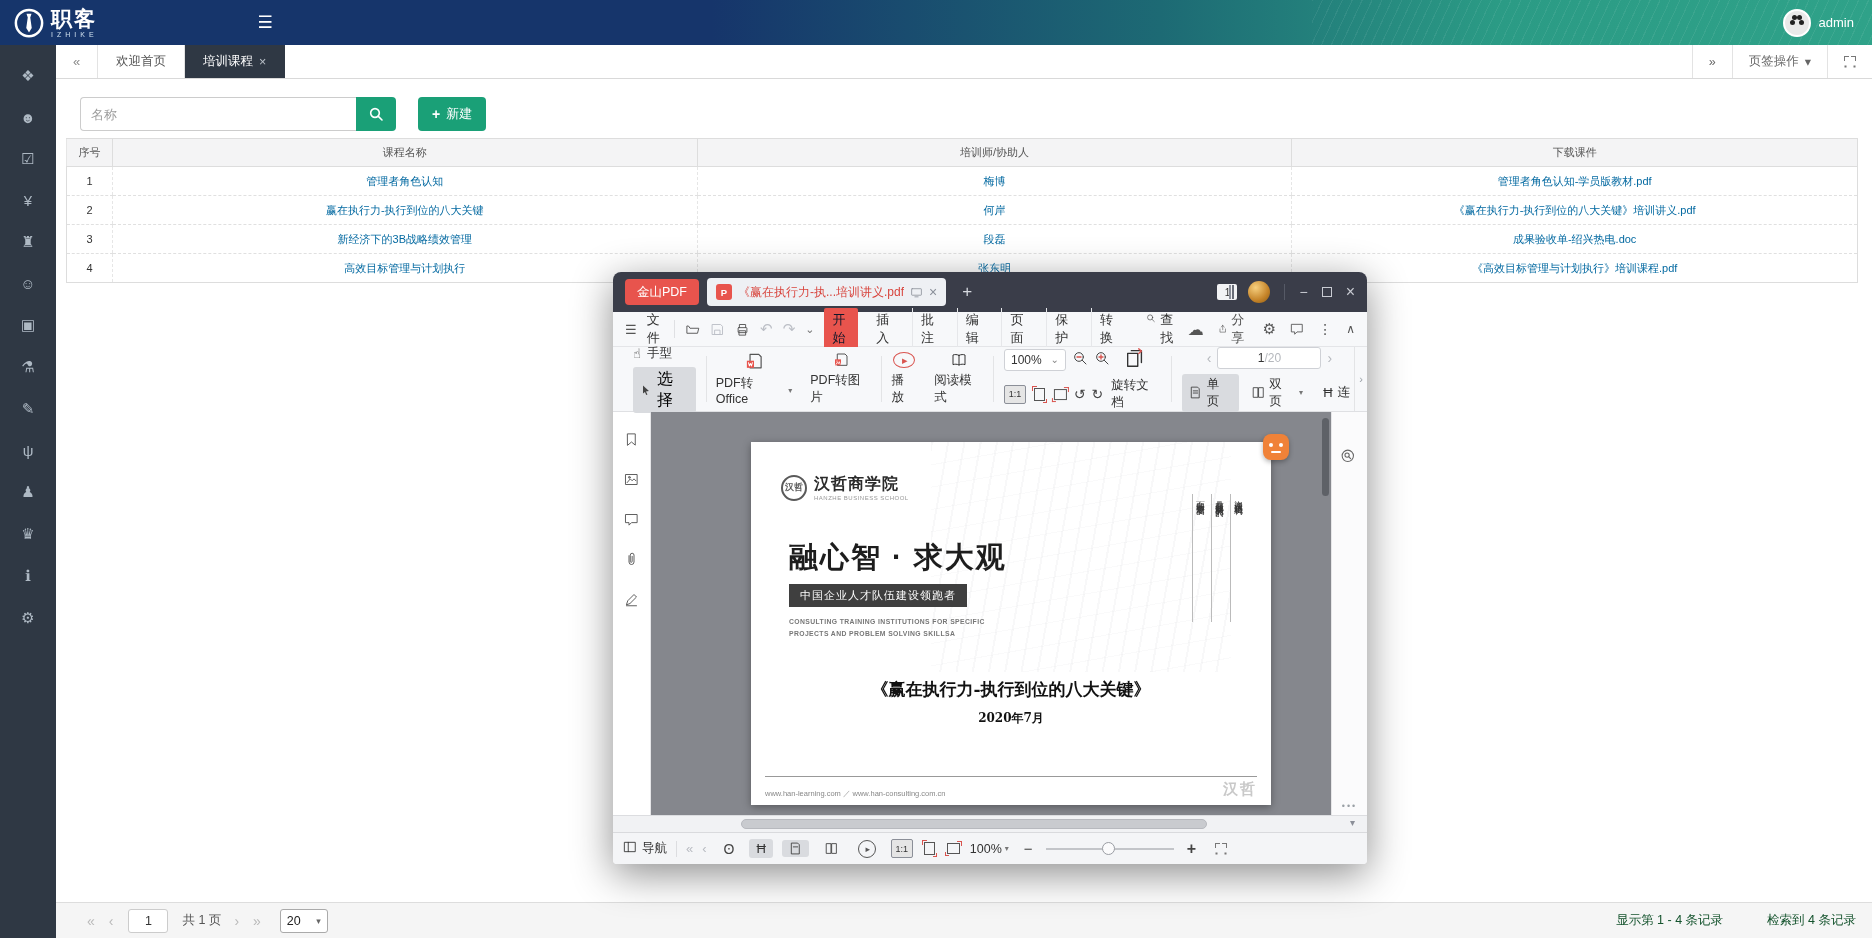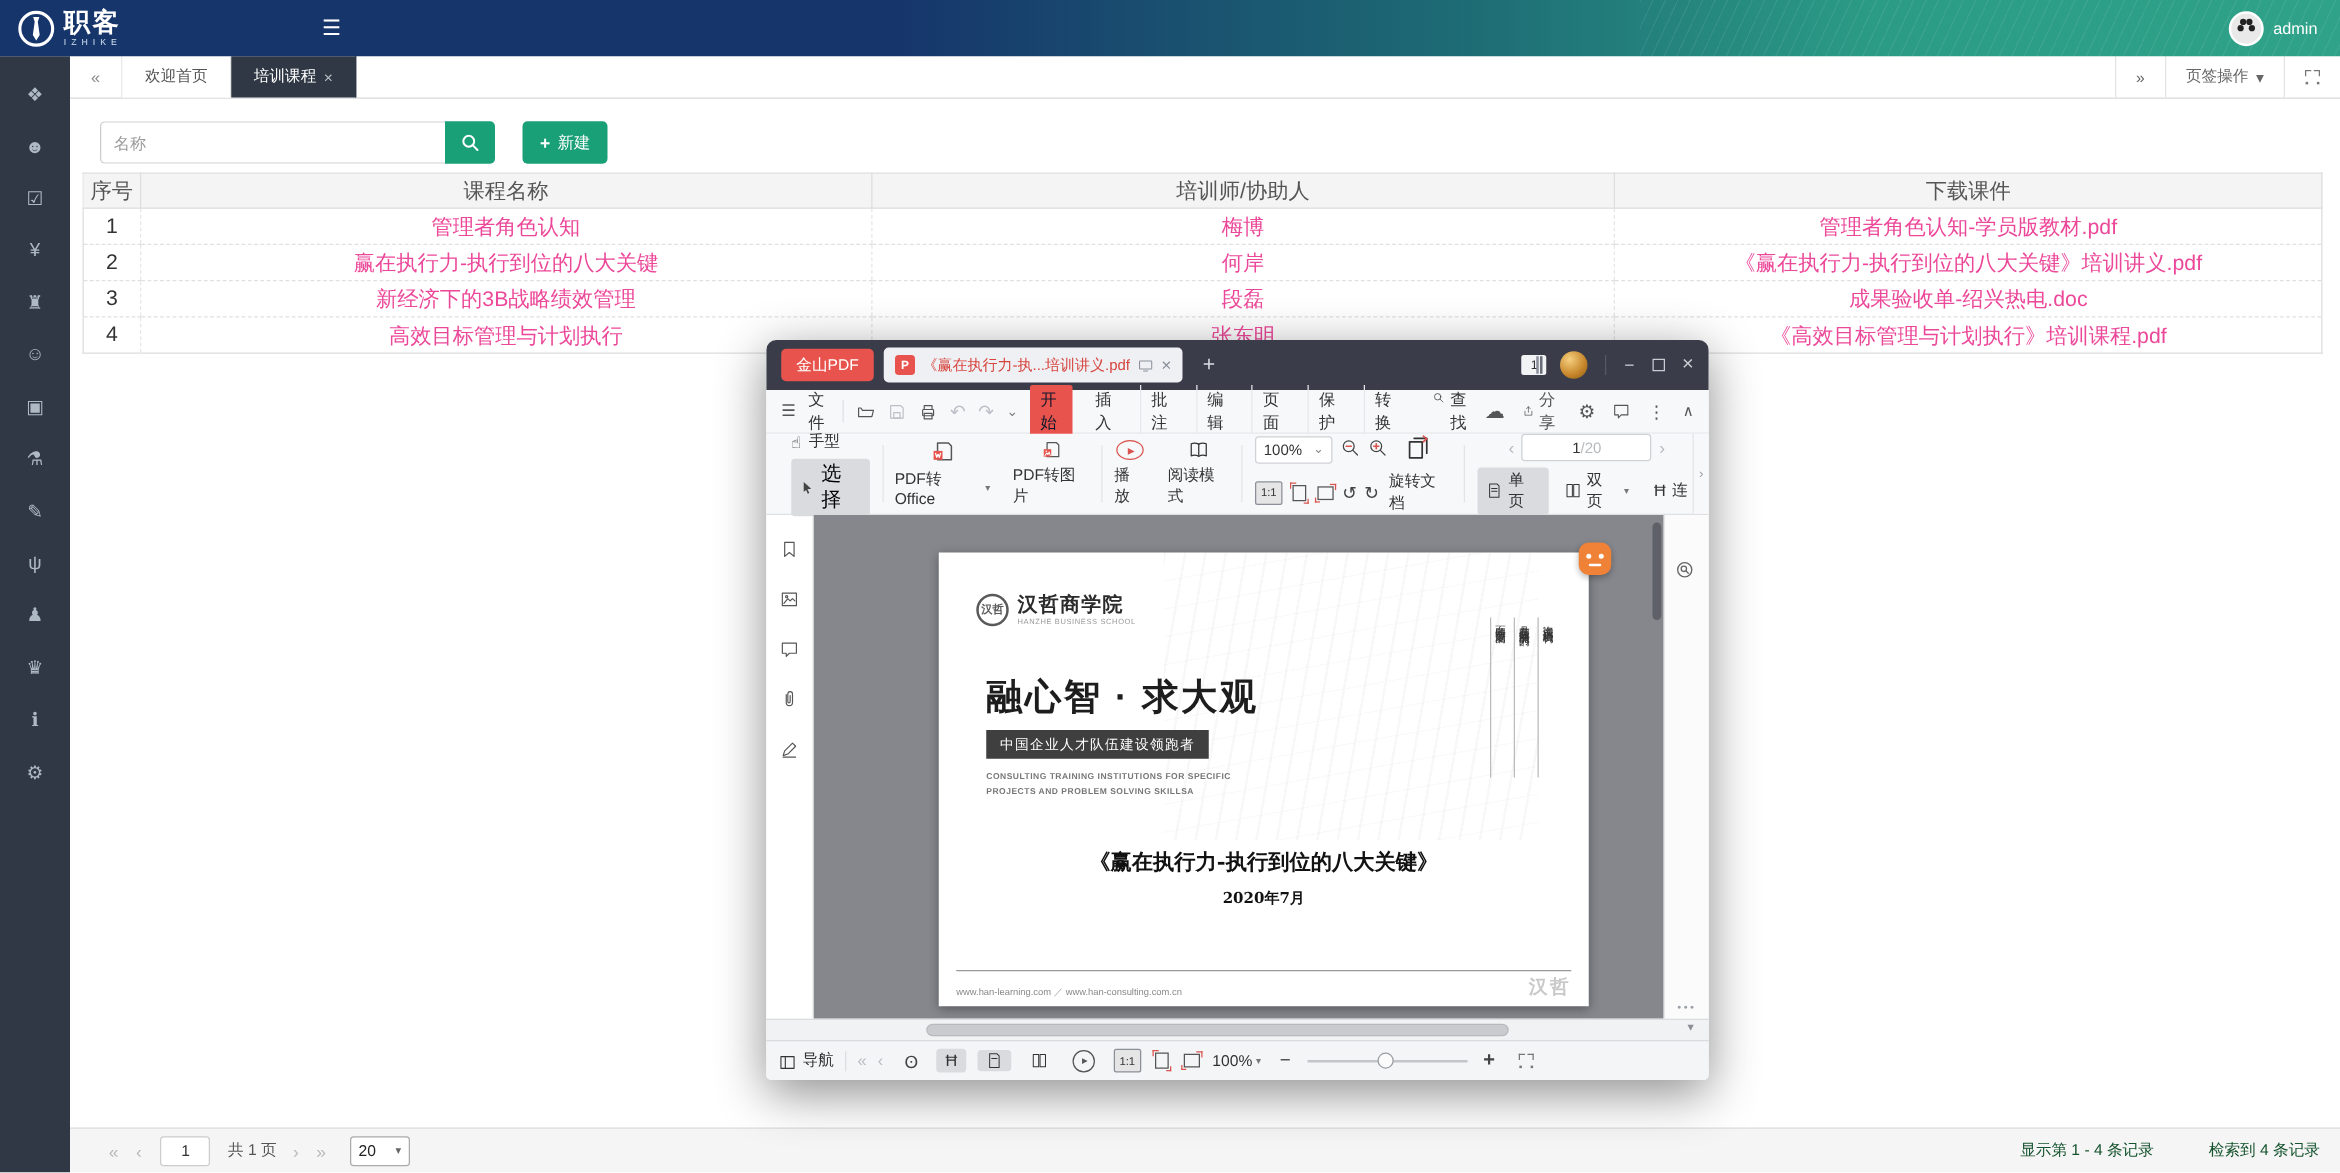--- a/index.html
+++ b/index.html
@@ -47,23 +47,23 @@
 
   
   .srow { position:absolute; left:80px; top:97px; display:flex; align-items:center; z-index:1; }
   .s-in { width:276px; height:34px; border:1px solid #ccc; border-right:none; border-radius:4px 0 0 4px; padding:0 10px; font-size:13px; color:#333; outline:none; }
   .s-in::placeholder { color:#9d9d9d; }
   .s-btn { width:40px; height:34px; background:#1aa077; border:none; border-radius:0 4px 4px 0; color:#fff; display:flex; align-items:center; justify-content:center; cursor:pointer; }
   .new-btn { margin-left:22px; height:34px; background:#1aa077; border:none; border-radius:4px; color:#fff; font-size:13px; padding:0 14px; display:flex; align-items:center; gap:6px; cursor:pointer; }
   .new-btn b { font-size:14px; font-weight:bold; }
 
   
-  .tbl { position:absolute; left:66px; top:138px; width:1792px; border-collapse:collapse; font-size:17px; z-index:1; }
+  .tbl { position:absolute; left:66px; top:138px; width:1792px; border-collapse:collapse; font-size:11px; z-index:1; }
   .tbl th { height:28px; background:#f4f4f5; color:#555; font-weight:normal; border:1px solid #ddd; border-left:1px solid #e6e6e6; }
-  .tbl td { height:29px; text-align:center; border-bottom:1px dashed #e0e0e0; border-left:1px dashed #e6e6e6; color:#ec4899; }
+  .tbl td { height:29px; text-align:center; border-bottom:1px dashed #e0e0e0; border-left:1px dashed #e6e6e6; color:#0369a1; }
   .tbl td:first-child { color:#333; border-left:1px solid #ddd; }
   .tbl td:last-child { border-right:1px solid #ddd; }
   .tbl tr:last-child td { border-bottom:1px solid #ddd; }
 
   
   .pager { position:absolute; left:56px; top:902px; width:1816px; height:36px; background:#f5f5f5; border-top:1px solid #ddd;
     display:flex; align-items:center; font-size:12.5px; color:#555; padding:0 16px 0 24px; z-index:1; }
   .pg-arrow { color:#b9b9b9; font-size:14px; margin:0 7px; cursor:pointer; }
   .pg-input { width:40px; height:24px; border:1px solid #ccc; border-radius:3px; text-align:center; font-size:12.5px; color:#333; margin:0 8px; }
   .pg-total { margin:0 6px; }
@@ -583,21 +583,21 @@
   </div>
 
   <div class="hscroll">
     <span class="hs-ar" style="left:6px"></span>
     <div class="hthumb"></div>
     <span class="hs-ar" style="right:44px"></span>
     <span class="hs-ar" style="right:12px">▾</span>
   </div>
 
   <div class="w-status">
-    <span style="display:flex;align-items:flex-end;gap:5px">
+    <span style="display:flex;align-items:flex-start;gap:5px">
       <svg class="ic" viewBox="0 0 24 24" style="width:14px;height:14px">
           <rect x="3" y="4" width="18" height="16"></rect>
           <line x1="9" y1="4" x2="9" y2="20"></line>
         </svg>
       <span>导航</span>
     </span>
     <div class="st-div"></div>
     <span class="st-gray">«</span>
     <span class="st-gray">‹</span>
     <span style="font-size:14px;color:#444;margin-left:8px">ʘ</span>

